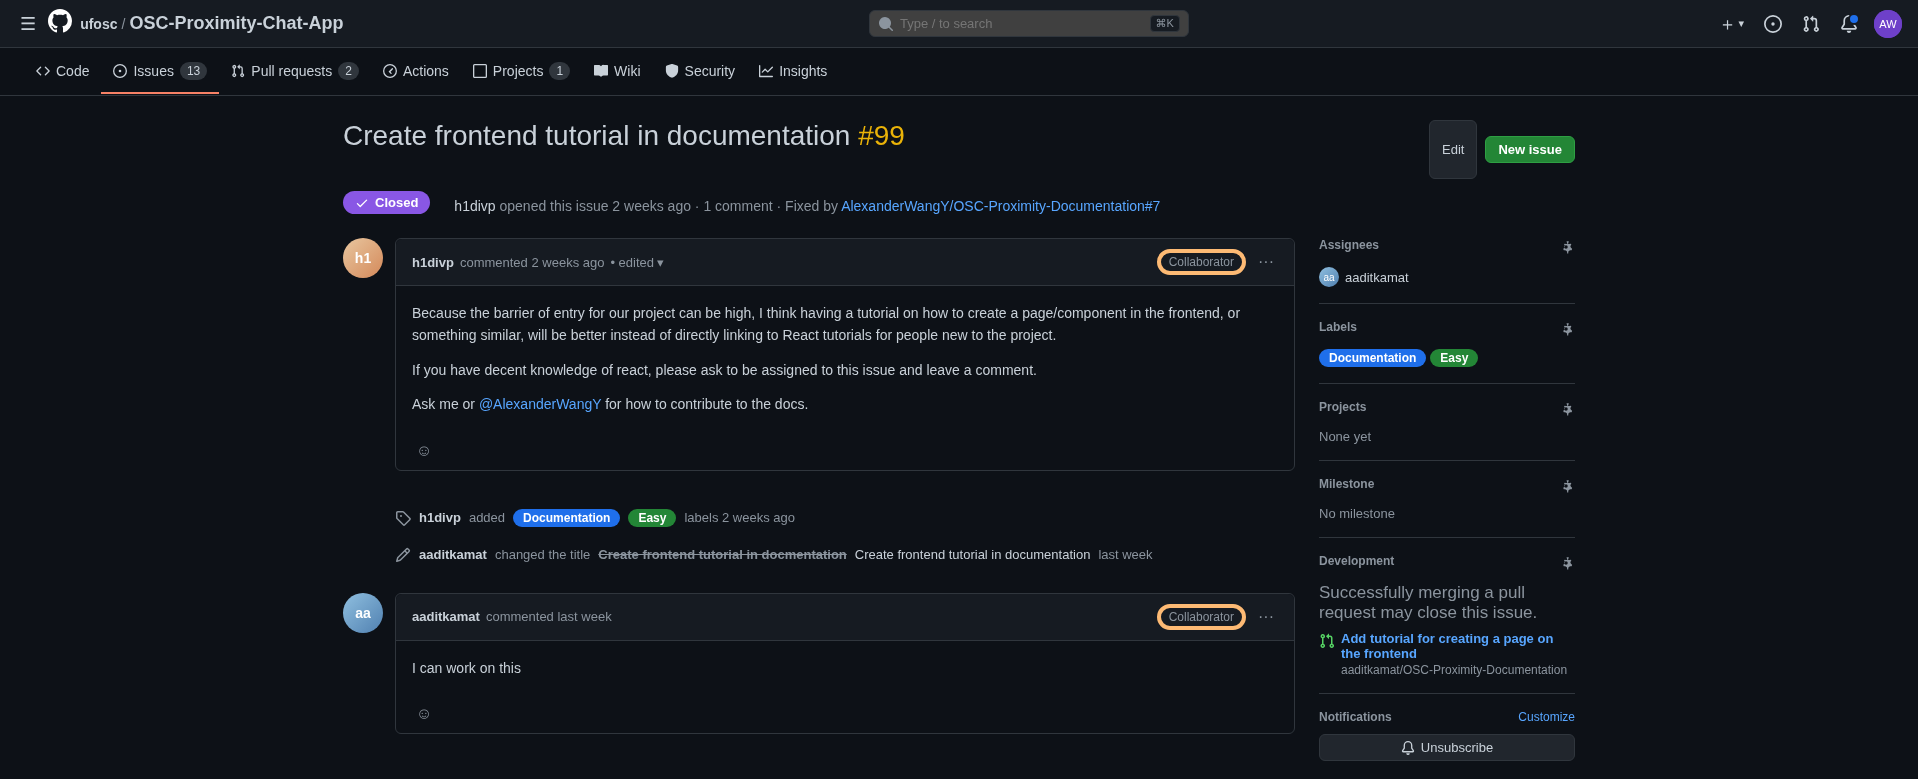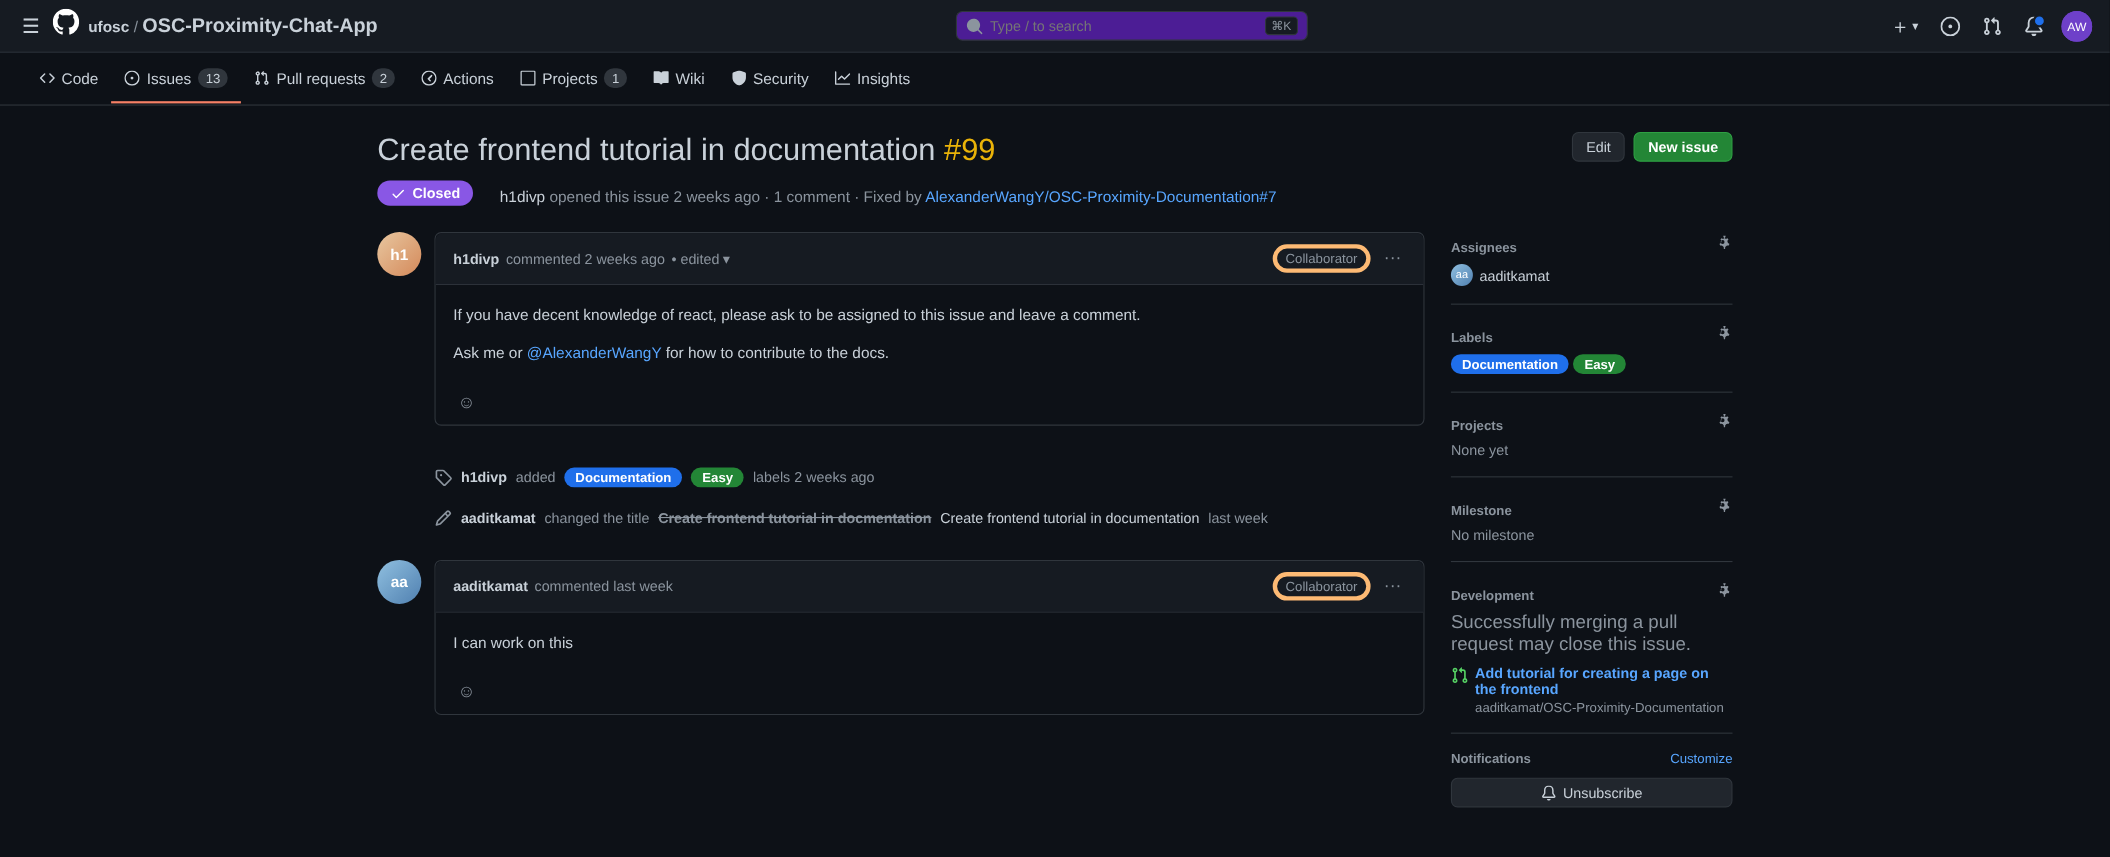--- a/index.html
+++ b/index.html
@@ -23,21 +23,21 @@
     }
     .top-nav-left { display: flex; align-items: center; gap: 8px; flex: 0 0 auto; }
     .github-logo { color: #fff; font-size: 24px; }
     .breadcrumb { display: flex; align-items: center; gap: 4px; color: #c9d1d9; }
     .breadcrumb a { color: #c9d1d9; text-decoration: none; font-weight: 600; font-size: 14px; }
     .breadcrumb-sep { color: #8b949e; font-size: 14px; }
     .breadcrumb-repo { color: #c9d1d9; font-weight: 600; font-size: 18px; }
 
     .top-nav-center { flex: 1; display: flex; justify-content: center; }
     .search-bar {
-      background: #4c1d95;
+      background: #404040;
       border: 1px solid #30363d;
       border-radius: 6px;
       display: flex;
       align-items: center;
       padding: 4px 8px;
       gap: 6px;
       width: 320px;
       cursor: text;
     }
     .search-bar input {
@@ -151,21 +151,21 @@
     }
     .issue-title-number { color: #eab308; }
     .header-buttons { display: flex; gap: 8px; align-items: center; }
     .btn-edit {
       background: #21262d;
       border: 1px solid #30363d;
       border-radius: 6px;
       color: #c9d1d9;
       cursor: pointer;
       font-size: 13px;
-      padding: 5px 12px;
+      padding: 21px 12px;
     }
     .btn-new-issue {
       background: #238636;
       border: 1px solid #2ea043;
       border-radius: 6px;
       color: #fff;
       cursor: pointer;
       font-size: 13px;
       padding: 5px 12px;
       font-weight: 600;
@@ -293,21 +293,21 @@
     .strikethrough { text-decoration: line-through; color: #8b949e; font-weight: bold; }
 
     
     .sidebar-section {
       border-bottom: 1px solid #30363d;
       padding: 16px 0;
     }
     .sidebar-section:first-child { padding-top: 0; }
     .sidebar-section-header {
       display: flex;
-      align-items: flex-end;
+      align-items: flex-start;
       justify-content: space-between;
       margin-bottom: 8px;
     }
     .sidebar-section-title {
       font-size: 12px;
       font-weight: 600;
       color: #8b949e;
       text-transform: none;
     }
     .sidebar-gear-btn {
@@ -531,20 +531,21 @@
                   <span>• edited</span>
                   <span style="cursor:pointer;">▾</span>
                 </span>
               </div>
               <div style="display:flex;align-items:center;gap:8px;">
                 <span class="comment-badge">Collaborator</span>
                 <button class="comment-menu-btn">···</button>
               </div>
             </div>
             <div class="comment-body">
+              <p>Because the barrier of entry for our project can be high, I think having a tutorial on how to create a page/component in the frontend, or something similar, will be better instead of directly linking to React tutorials for people new to the project.</p>
               <p>If you have decent knowledge of react, please ask to be assigned to this issue and leave a comment.</p>
               <p>Ask me or <a href="#">@AlexanderWangY</a> for how to contribute to the docs.</p>
             </div>
             <div class="comment-footer">
               <button class="emoji-btn">☺</button>
             </div>
           </div>
         </div>
       </div>
 

